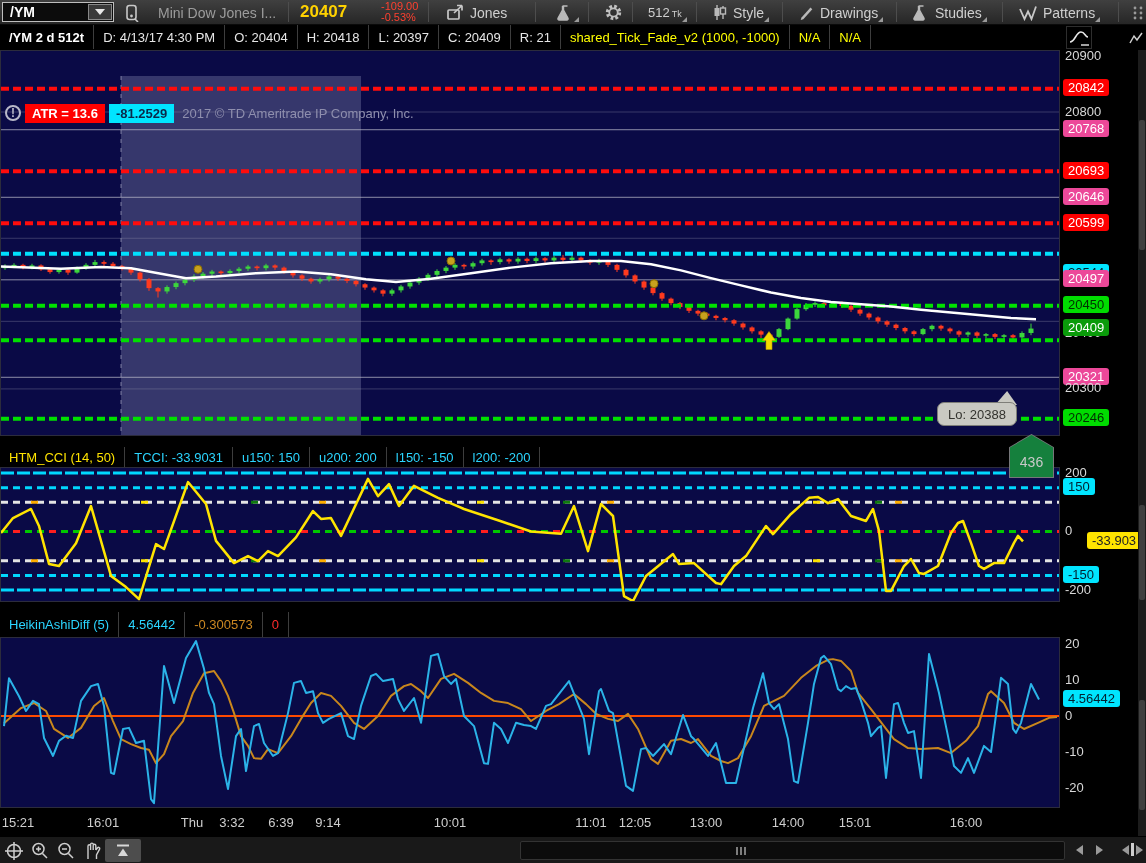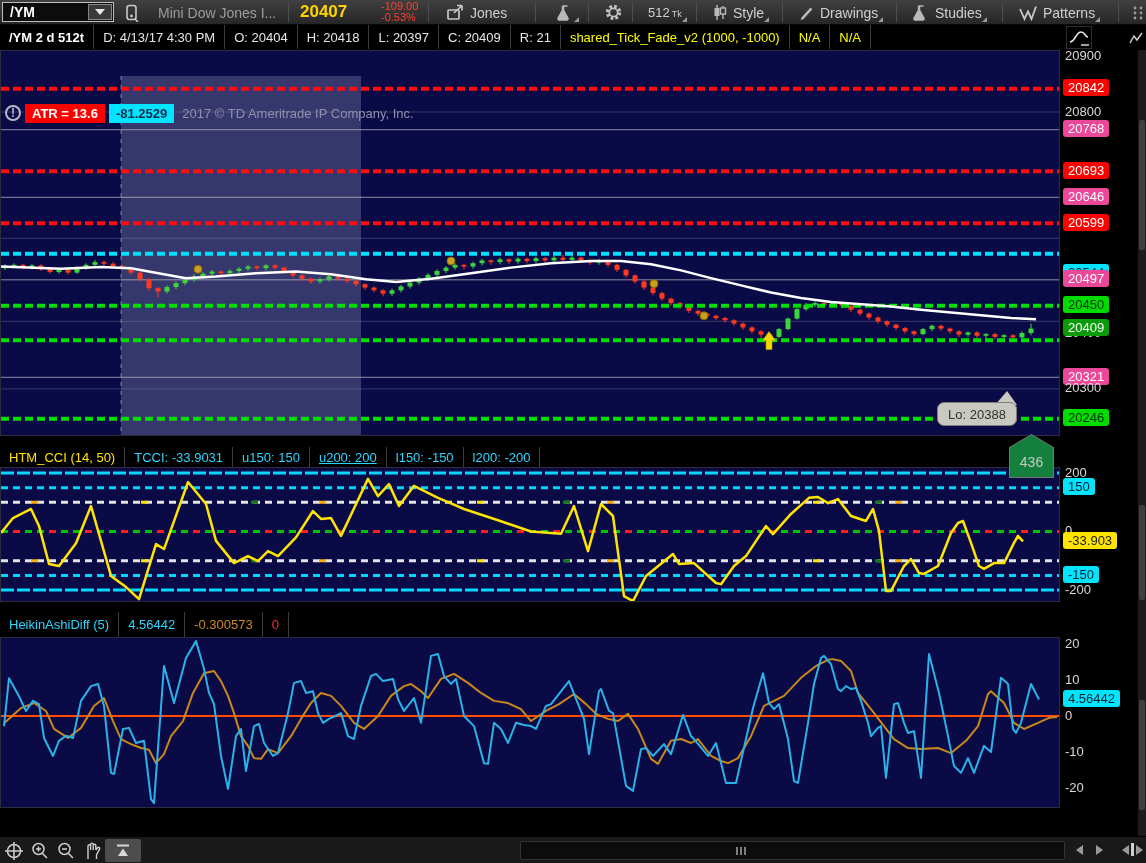--- a/index.html
+++ b/index.html
@@ -39,21 +39,21 @@
   
   .panel{position:absolute;left:0;width:1060px;background:#0a0a46;border:1px solid #2c2c3c;}
   .axiscol{position:absolute;left:1060px;width:86px;background:#000;overflow:hidden;}
   .axlabel{position:absolute;left:3px;height:17px;line-height:17px;font-size:13px;padding:0 5px;border-radius:3px;white-space:nowrap;}
   .ax-plain{color:#d8d8d8;padding:0 2px;}
   .ax-red{background:#f00;color:#fff;}
   .ax-gray{background:#ec4899;color:#fff;}
   .ax-cyan{background:#00e5ff;color:#002030;}
   .ax-green{background:#00dc00;color:#003000;}
   .ax-greendark{background:#0a9b0a;color:#fff;}
-  .ax-yellow{background:#ffe400;color:#222;}
+  .ax-yellow{background:#ffe400;color:#222;margin-left:24px;}
   
   .indheader{position:absolute;left:0;width:1146px;background:#000;display:flex;align-items:stretch;}
   
   #lotooltip{position:absolute;left:936px;top:351px;width:80px;height:24px;background:#c9c9c2;border:1px solid #7e7e78;
     border-radius:7px;color:#33332e;font-size:13px;display:flex;align-items:center;justify-content:center;z-index:25;}
   #lotail{position:absolute;left:994px;top:340px;width:22px;height:14px;background:#c9c9c2;
     clip-path:polygon(55% 0,100% 100%,0 100%);z-index:24;}
   
   #barcount{position:absolute;left:1008px;top:383px;width:45px;height:44px;z-index:22;}
   #barcount .outer{position:absolute;inset:0;background:#76767a;clip-path:polygon(50% 0,100% 30%,100% 100%,0 100%,0 30%);}
@@ -488,21 +488,21 @@
       <div class="axlabel ax-greendark" style="top: 269.054px;">20409</div>
       <div class="axlabel ax-gray" style="top: 317.792px;">20321</div>
       <div class="axlabel ax-plain" style="top: 329.423px;">20300</div>
       <div class="axlabel ax-green" style="top: 359.331px;">20246</div>
     </div>
 
   <div class="indheader" style="top:447px;height:20px" id="cciheader">
       <div class="icell" style="color: rgb(255, 228, 0); font-size: 13px;">HTM_CCI (14, 50)</div>
       <div class="icell" style="color: rgb(43, 213, 255); font-size: 13px;">TCCI: -33.9031</div>
       <div class="icell" style="color: rgb(43, 213, 255); font-size: 13px;">u150: 150</div>
-      <div class="icell" style="color: rgb(43, 213, 255); font-size: 13px; text-decoration: underline;">u200: 200</div>
+      <div class="icell" style="color: rgb(43, 213, 255); font-size: 13px;">u200: 200</div>
       <div class="icell" style="color: rgb(43, 213, 255); font-size: 13px;">l150: -150</div>
       <div class="icell" style="color: rgb(43, 213, 255); font-size: 13px;">l200: -200</div>
     </div>
   <div class="panel" style="top:467px;height:135px">
     <svg id="ccisvg" width="1058" height="133">
         <rect x="0" y="0" width="1058" height="133" fill="#0a0a46"></rect>
         <line x1="0" y1="5" x2="1058" y2="5" stroke="#00d8ff" stroke-width="3" stroke-dasharray="13 3"></line>
         <line x1="0" y1="122" x2="1058" y2="122" stroke="#00d8ff" stroke-width="3" stroke-dasharray="13 3"></line>
         <line x1="0" y1="19.625" x2="1058" y2="19.625" stroke="#00d8ff" stroke-width="3" stroke-dasharray="7 5"></line>
         <line x1="0" y1="107.375" x2="1058" y2="107.375" stroke="#00d8ff" stroke-width="3" stroke-dasharray="7 5"></line>
@@ -544,20 +544,35 @@
   </div>
   <div class="axiscol" id="haaxis" style="top:637px;height:171px">
       <div class="axlabel ax-plain" style="top: -2.5px;">20</div>
       <div class="axlabel ax-plain" style="top: 33.5px;">10</div>
       <div class="axlabel ax-cyan" style="top: 53.0681px;">4.56442</div>
       <div class="axlabel ax-plain" style="top: 69.5px;">0</div>
       <div class="axlabel ax-plain" style="top: 105.5px;">-10</div>
       <div class="axlabel ax-plain" style="top: 141.5px;">-20</div>
     </div>
 
+  <div id="timeaxis">
+      <div class="tlabel" style="left: 18px;">15:21</div>
+      <div class="tlabel" style="left: 103px;">16:01</div>
+      <div class="tlabel" style="left: 192px;">Thu</div>
+      <div class="tlabel" style="left: 232px;">3:32</div>
+      <div class="tlabel" style="left: 281px;">6:39</div>
+      <div class="tlabel" style="left: 328px;">9:14</div>
+      <div class="tlabel" style="left: 450px;">10:01</div>
+      <div class="tlabel" style="left: 591px;">11:01</div>
+      <div class="tlabel" style="left: 635px;">12:05</div>
+      <div class="tlabel" style="left: 706px;">13:00</div>
+      <div class="tlabel" style="left: 788px;">14:00</div>
+      <div class="tlabel" style="left: 855px;">15:01</div>
+      <div class="tlabel" style="left: 966px;">16:00</div>
+    </div>
 
   <div id="bottombar">
     <div class="bbtn" style="left:2px">
       <svg class="icon" width="20" height="20" viewBox="0 0 20 20">
         <circle cx="10" cy="10" r="6.5" fill="none" stroke="#cfcfcf" stroke-width="1.5"></circle>
         <path d="M10 1 v18 M1 10 h18" stroke="#cfcfcf" stroke-width="1.5"></path>
       </svg>
     </div>
     <div class="bbtn" style="left:28px">
       <svg class="icon" width="20" height="20" viewBox="0 0 20 20">

